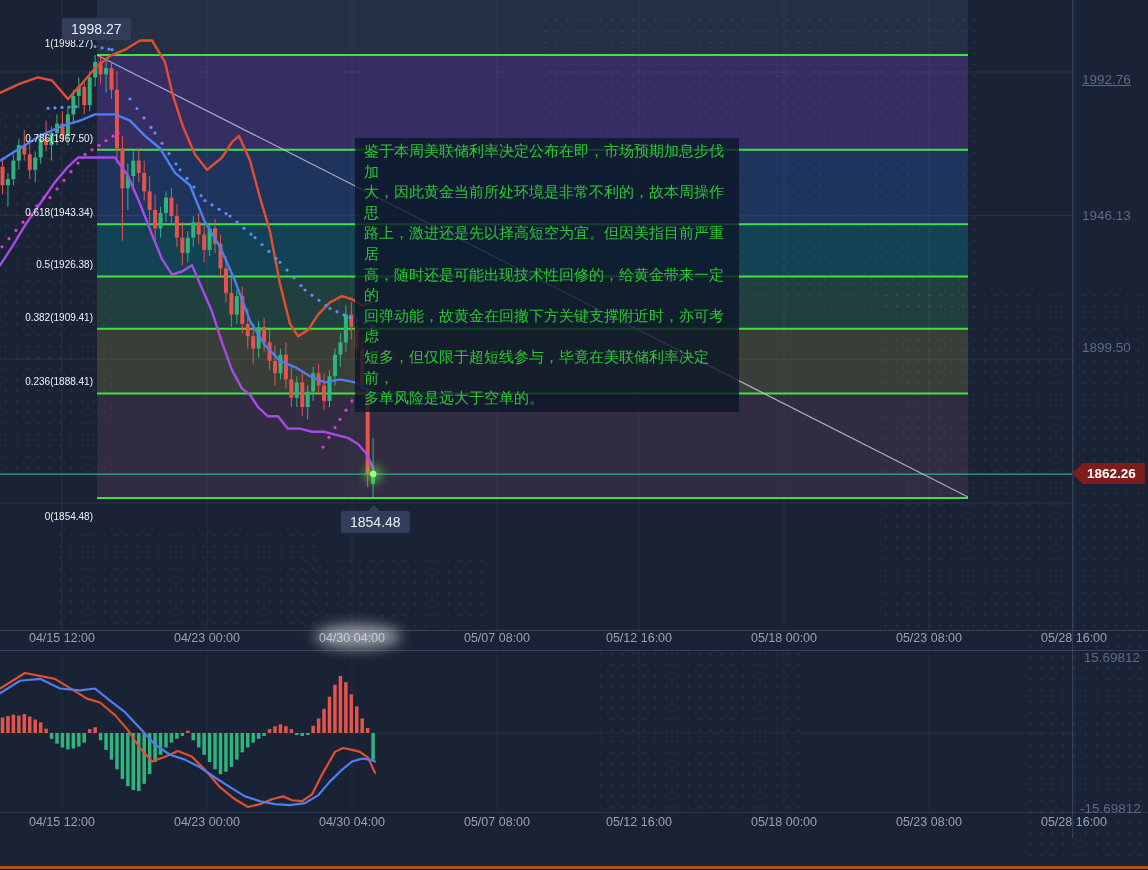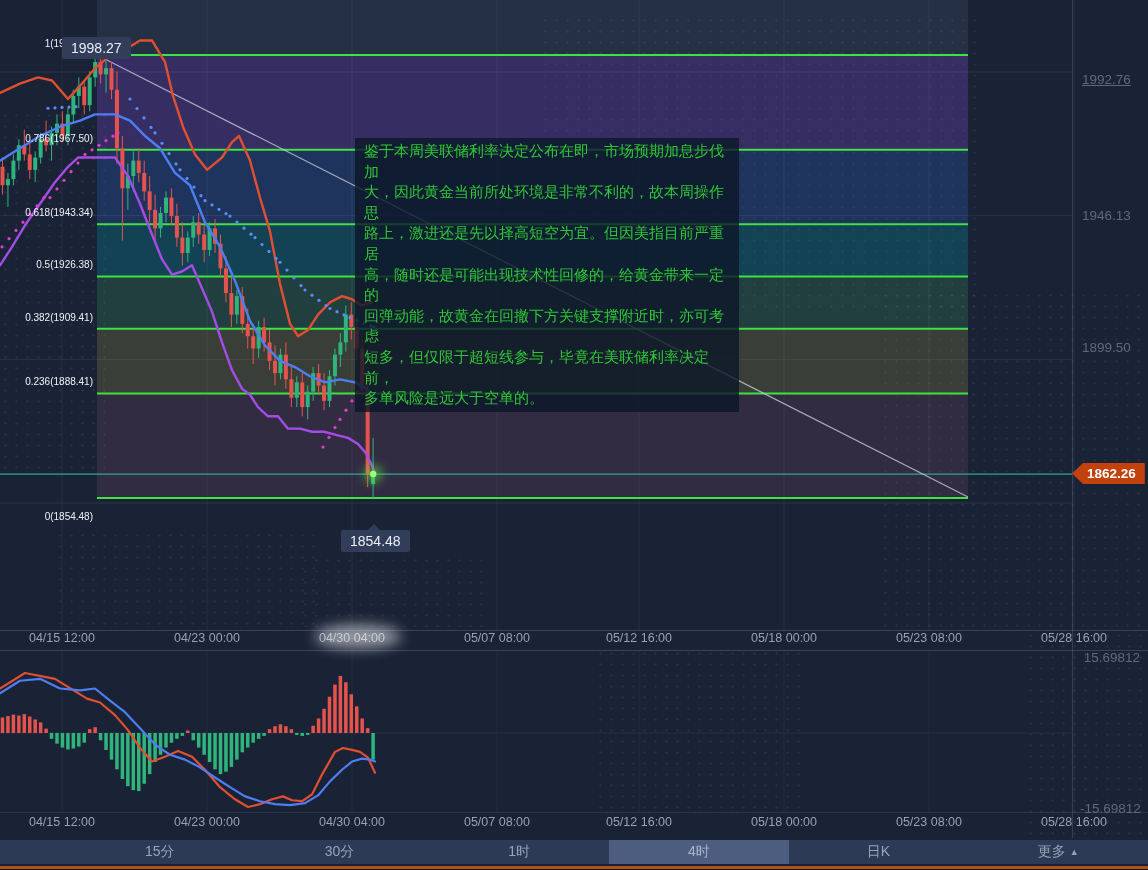--- a/index.html
+++ b/index.html
@@ -8,25 +8,25 @@
   .dots{position:absolute;pointer-events:none;
         background-image:radial-gradient(rgba(190,203,230,0.065) 1.1px,transparent 1.35px);
         background-size:11px 11px;}
   svg#chart-svg{position:absolute;left:0;top:0;}
   .fib-label{position:absolute;right:1055px;white-space:nowrap;font-size:10px;color:#eef1f7;}
   .raxis{position:absolute;left:1082px;width:60px;font-size:13.5px;color:#5d6980;white-space:nowrap;}
   .taxis{position:absolute;width:104px;text-align:center;font-size:12.5px;color:#97a1b2;white-space:nowrap;}
   .divider{position:absolute;left:0;width:1148px;height:1px;background:rgba(92,105,140,0.45);}
   .vaxis-line{position:absolute;left:1072px;top:0;width:1px;height:838px;background:rgba(120,135,165,0.28);}
   .tooltip{position:absolute;background:#323d59;color:#e8edf6;font-size:14px;line-height:22px;
-           padding:0 9px;border-radius:2px;white-space:nowrap;margin-top:19px;}
+           padding:0 9px;border-radius:2px;white-space:nowrap;}
   .tooltip-low::before{content:"";position:absolute;top:-6px;left:27px;
            border:6px solid transparent;border-bottom:6px solid #323d59;border-top:none;}
   .badge{position:absolute;left:1072px;top:463px;height:21px;line-height:21px;
-         padding:0 9px 0 15px;background:#c2410c;color:#ffffff;font-size:13.5px;font-weight:bold;
+         padding:0 9px 0 15px;background:#7f1d1d;color:#ffffff;font-size:13.5px;font-weight:bold;
          clip-path:polygon(11px 0,100% 0,100% 100%,11px 100%,0 50%);}
   .annotation{position:absolute;left:355px;top:138px;width:366px;background:rgba(13,22,40,0.80);
          color:#2fc636;font-size:15px;line-height:20.6px;padding:3px 9px;white-space:pre-line;}
   .smudge{position:absolute;left:315px;top:625px;width:86px;height:23px;border-radius:50%;
          background:rgba(255,255,255,0.55);filter:blur(7px);pointer-events:none;}
   .toolbar{position:absolute;left:0;top:840px;width:1148px;height:24px;background:#2d3a55;
          display:flex;padding-left:70px;box-sizing:border-box;}
   .tf-btn{flex:1;display:flex;align-items:center;justify-content:center;gap:4px;
          color:#98a3b8;font-size:14px;cursor:pointer;}
   .tf-btn.selected{background:#4d5d80;color:#aab5ca;}
@@ -465,27 +465,16 @@
 短多，但仅限于超短线参与，毕竟在美联储利率决定前，
 多单风险是远大于空单的。</div>
 
   <div class="tooltip" style="left:62px;top:18px;">1998.27</div>
   <div class="tooltip tooltip-low" style="left:341px;top:511px;">1854.48</div>
 
   <div class="badge">1862.26</div>
 
   <div class="smudge"></div>
 
-  <div class="toolbar">
-    <div class="tf-btn">15分</div>
-    <div class="tf-btn">30分</div>
-    <div class="tf-btn">1时</div>
-    <div class="tf-btn selected">4时</div>
-    <div class="tf-btn">日K</div>
-    <div class="tf-btn">
-      <span>更多</span>
-      <span class="more-arrow">▲</span>
-    </div>
-  </div>
 
   <div class="orange-line"></div>
   <div class="under-orange"></div>
 </div>
 
 </body></html>

